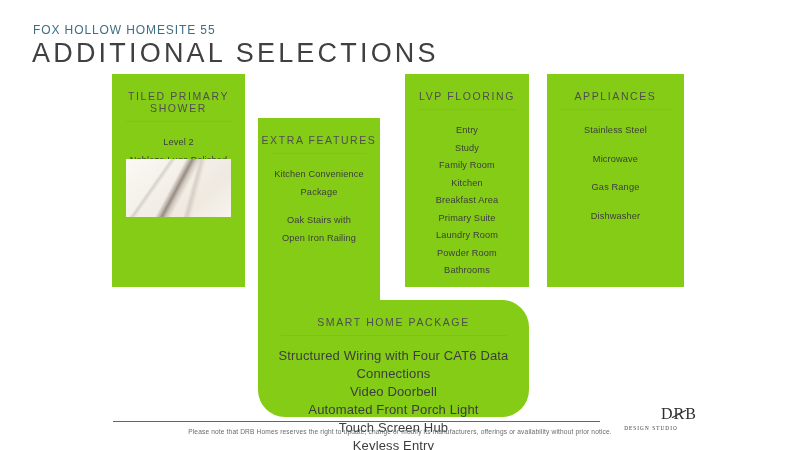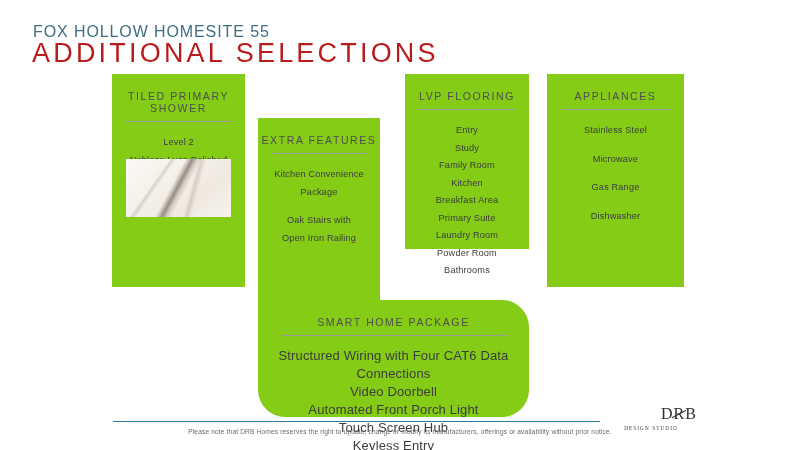--- a/index.html
+++ b/index.html
@@ -20,32 +20,32 @@
     left: 0; top: 0;
     width: 800px;
     height: 450px;
   }
 
   
   .eyebrow {
     position: absolute;
     left: 33px;
     top: 23px;
-    font-size: 16px;
+    font-size: 12px;
     letter-spacing: 0.9px;
     color: #3f6e84;
     font-weight: 400;
   }
   .page-title {
     position: absolute;
     left: 32px;
     top: 38px;
     font-size: 27px;
     letter-spacing: 3.2px;
-    color: #b91c1c;
+    color: #404040;
     font-weight: 300;
   }
 
   
   .card {
     position: absolute;
     background: #84cc16;
     box-sizing: border-box;
   }
   .card-title {
@@ -73,21 +73,21 @@
     line-height: 17.5px;
     letter-spacing: 0.15px;
   }
   .card-body .line.gap {
     margin-top: 11px;
   }
 
   
   #card-shower   { left: 112px; top: 74px;  width: 133px; height: 213px; }
   #card-extra    { left: 258px; top: 74px;  width: 122px; height: 213px; margin-top: 44px; }
-  #card-lvp      { left: 405px; top: 74px;  width: 124px; height: 175px; }
+  #card-lvp      { left: 405px; top: 74px;  width: 124px; height: 213px; }
   #card-appl     { left: 547px; top: 74px;  width: 137px; height: 213px; }
   #card-smart    { left: 258px; top: 300px; width: 271px; height: 117px; border-radius: 27px; }
 
   #card-shower .title-rule { width: 106px; }
   #card-extra  .title-rule { width: 96px; }
   #card-lvp    .title-rule { width: 98px; }
   #card-appl   .title-rule { width: 110px; }
   #card-smart  .title-rule { width: 226px; }
 
   

